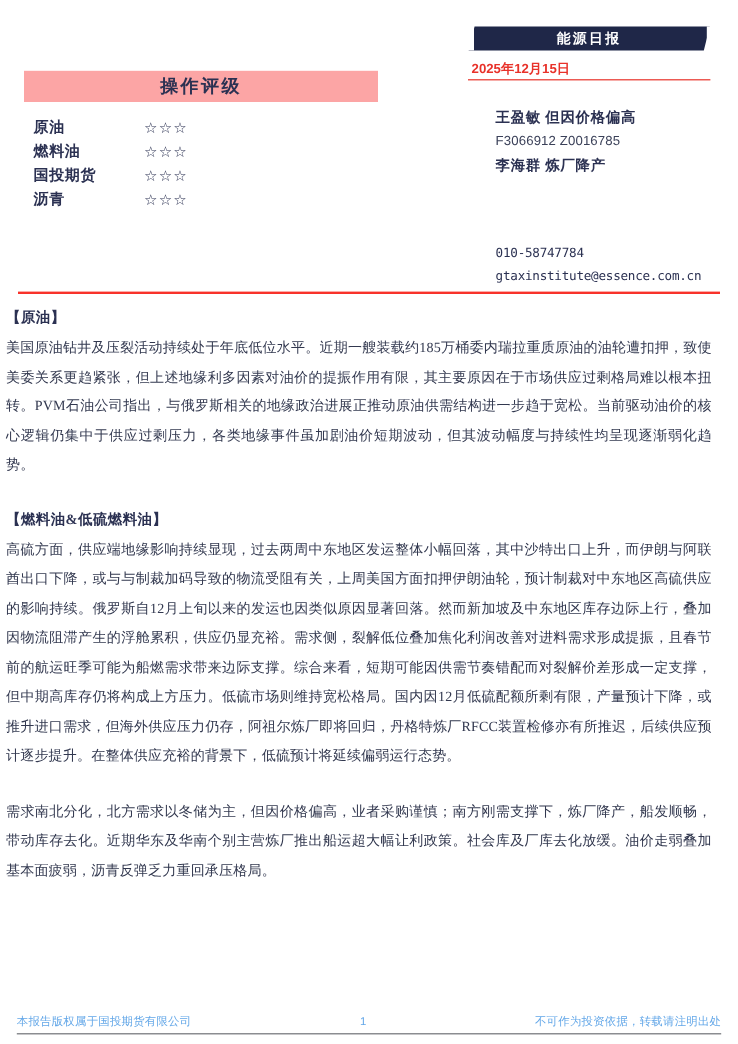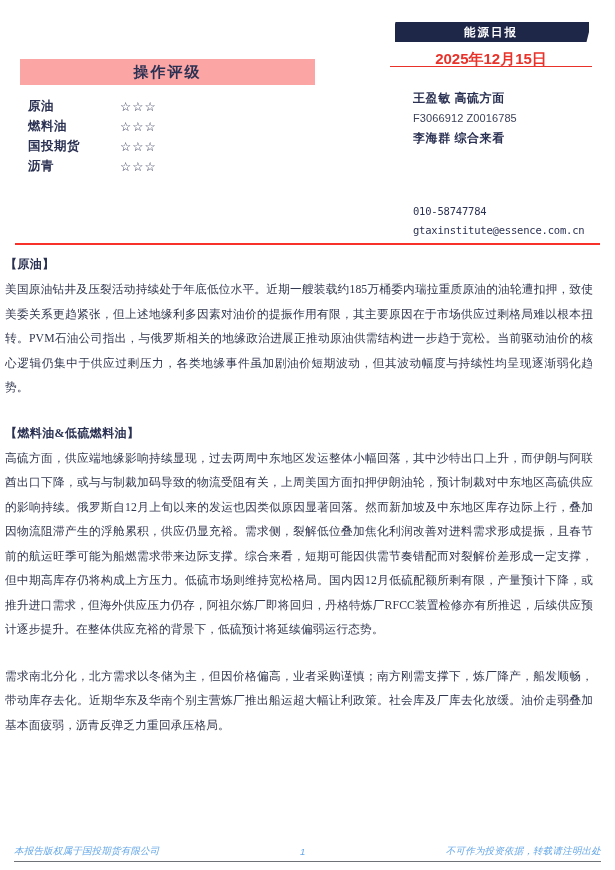--- a/index.html
+++ b/index.html
@@ -149,24 +149,24 @@
     height: 20px;
     background: #ffffff;
   }
   .banner-notch-l { left: 386px; }
   .banner-notch-r { left: 589px; }
 
   .banner-date {
     position: absolute;
     left: 393px; top: 50px;
     width: 196px;
-    text-align: center;
-    font-family: "Liberation Sans", sans-serif;
-    font-weight: bold;
-    font-size: 15px;
+    text-align: left;
+    font-family: "Liberation Sans", sans-serif;
+    font-weight: bold;
+    font-size: 11px;
     color: #e8322a;
     letter-spacing: 0px;
   }
   .banner-date-rule {
     position: absolute;
     left: 390px; top: 66px;
     width: 202px;
     height: 1px;
     background: #e8322a;
   }
@@ -263,21 +263,20 @@
     display: flex;
     align-items: center;
     justify-content: space-between;
   }
   .footer-left, .footer-right, .footer-page {
     font-family: "Liberation Sans", sans-serif;
     font-size: 9.5px;
     color: #63a7e8;
     letter-spacing: 0.2px;
     white-space: nowrap;
-    font-style: italic;
   }
   .footer-page { flex: 0 0 auto; }
   .footer-left { flex: 0 0 auto; }
   .footer-right { flex: 0 0 auto; }
 </style>
 </head>
 <body>
 
 <div class="header">
 
@@ -308,23 +307,23 @@
   <div class="banner">
     <span class="banner-inner">能源日报</span>
   </div>
   <div class="banner-notch-l"></div>
   <div class="banner-notch-r"></div>
 
   <div class="banner-date">2025年12月15日</div>
   <div class="banner-date-rule"></div>
 
   <div class="analysts">
-    <div class="analyst-name">王盈敏  高硫方面</div>
+    <div class="analyst-name">王盈敏  但因价格偏高</div>
     <div class="analyst-code">F3066912  Z0016785</div>
-    <div class="analyst-name">李海群  综合来看</div>
+    <div class="analyst-name">李海群  炼厂降产</div>
   </div>
 
   <div class="contact">
     <div class="contact-line">010-58747784</div>
     <div class="contact-line">gtaxinstitute@essence.com.cn</div>
   </div>
 
   <div class="top-rule"></div>
 </div>
 

